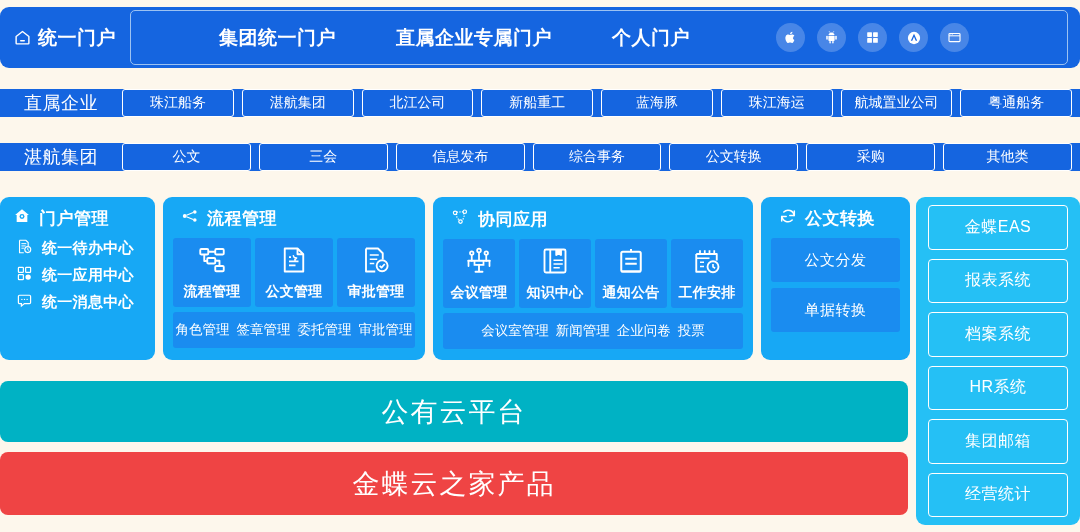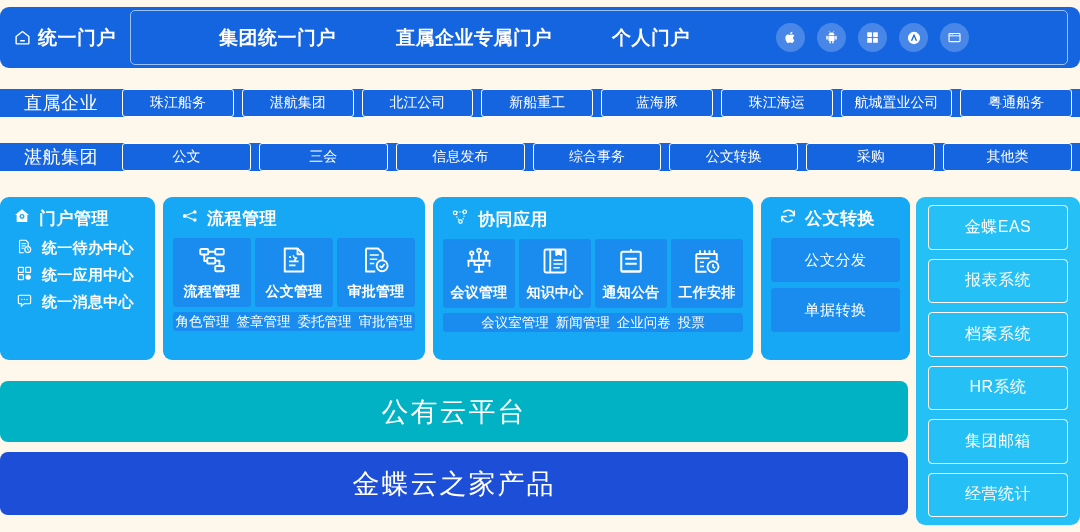--- a/index.html
+++ b/index.html
@@ -98,21 +98,21 @@
     flex: 1; background: #1a8cf0; border-radius: 3px;
     padding: 7px 0 6px 0;
     display: flex; flex-direction: column; align-items: center; gap: 4px;
   }
   .tile-label {
     color: #ffffff; font-size: 14px; font-weight: bold; white-space: nowrap;
     letter-spacing: .3px;
   }
   .subbar {
     margin-top: 5px; background: #1a8cf0; border-radius: 3px;
-    height: 19px; display: flex; align-items: center; justify-content: center; gap: 7px;
+    height: 36px; display: flex; align-items: center; justify-content: center; gap: 7px;
   }
   .subbar span { color: #ffffff; font-size: 13.5px; white-space: nowrap; }
 
   
   .conv-list { display: flex; flex-direction: column; gap: 6px; }
   .conv-btn {
     background: #1a8cf0; border-radius: 3px; height: 44px;
     display: flex; align-items: center; justify-content: center;
     color: #ffffff; font-size: 15px; letter-spacing: .5px;
   }
@@ -133,21 +133,21 @@
   }
 
   
   .bar {
     position: absolute; left: 0; width: 908px;
     border-radius: 8px;
     display: flex; align-items: center; justify-content: center;
     color: #ffffff; letter-spacing: 2px;
   }
   .bar-cloud  { top: 381px; height: 61px; background: #00b2c4; font-size: 27px; }
-  .bar-kingdee{ top: 452px; height: 63px; background: #1d4ed8; font-size: 27px; }
+  .bar-kingdee{ top: 452px; height: 63px; background: #ef4444; font-size: 27px; }
 </style>
 </head>
 <body>
 
 <div class="page">
 
   <div class="header">
     <div class="brand">
       <span class="home-ico">
         <svg width="17" height="17" viewBox="0 0 24 24" fill="none" stroke="#ffffff" stroke-width="2" stroke-linecap="round" stroke-linejoin="round">

